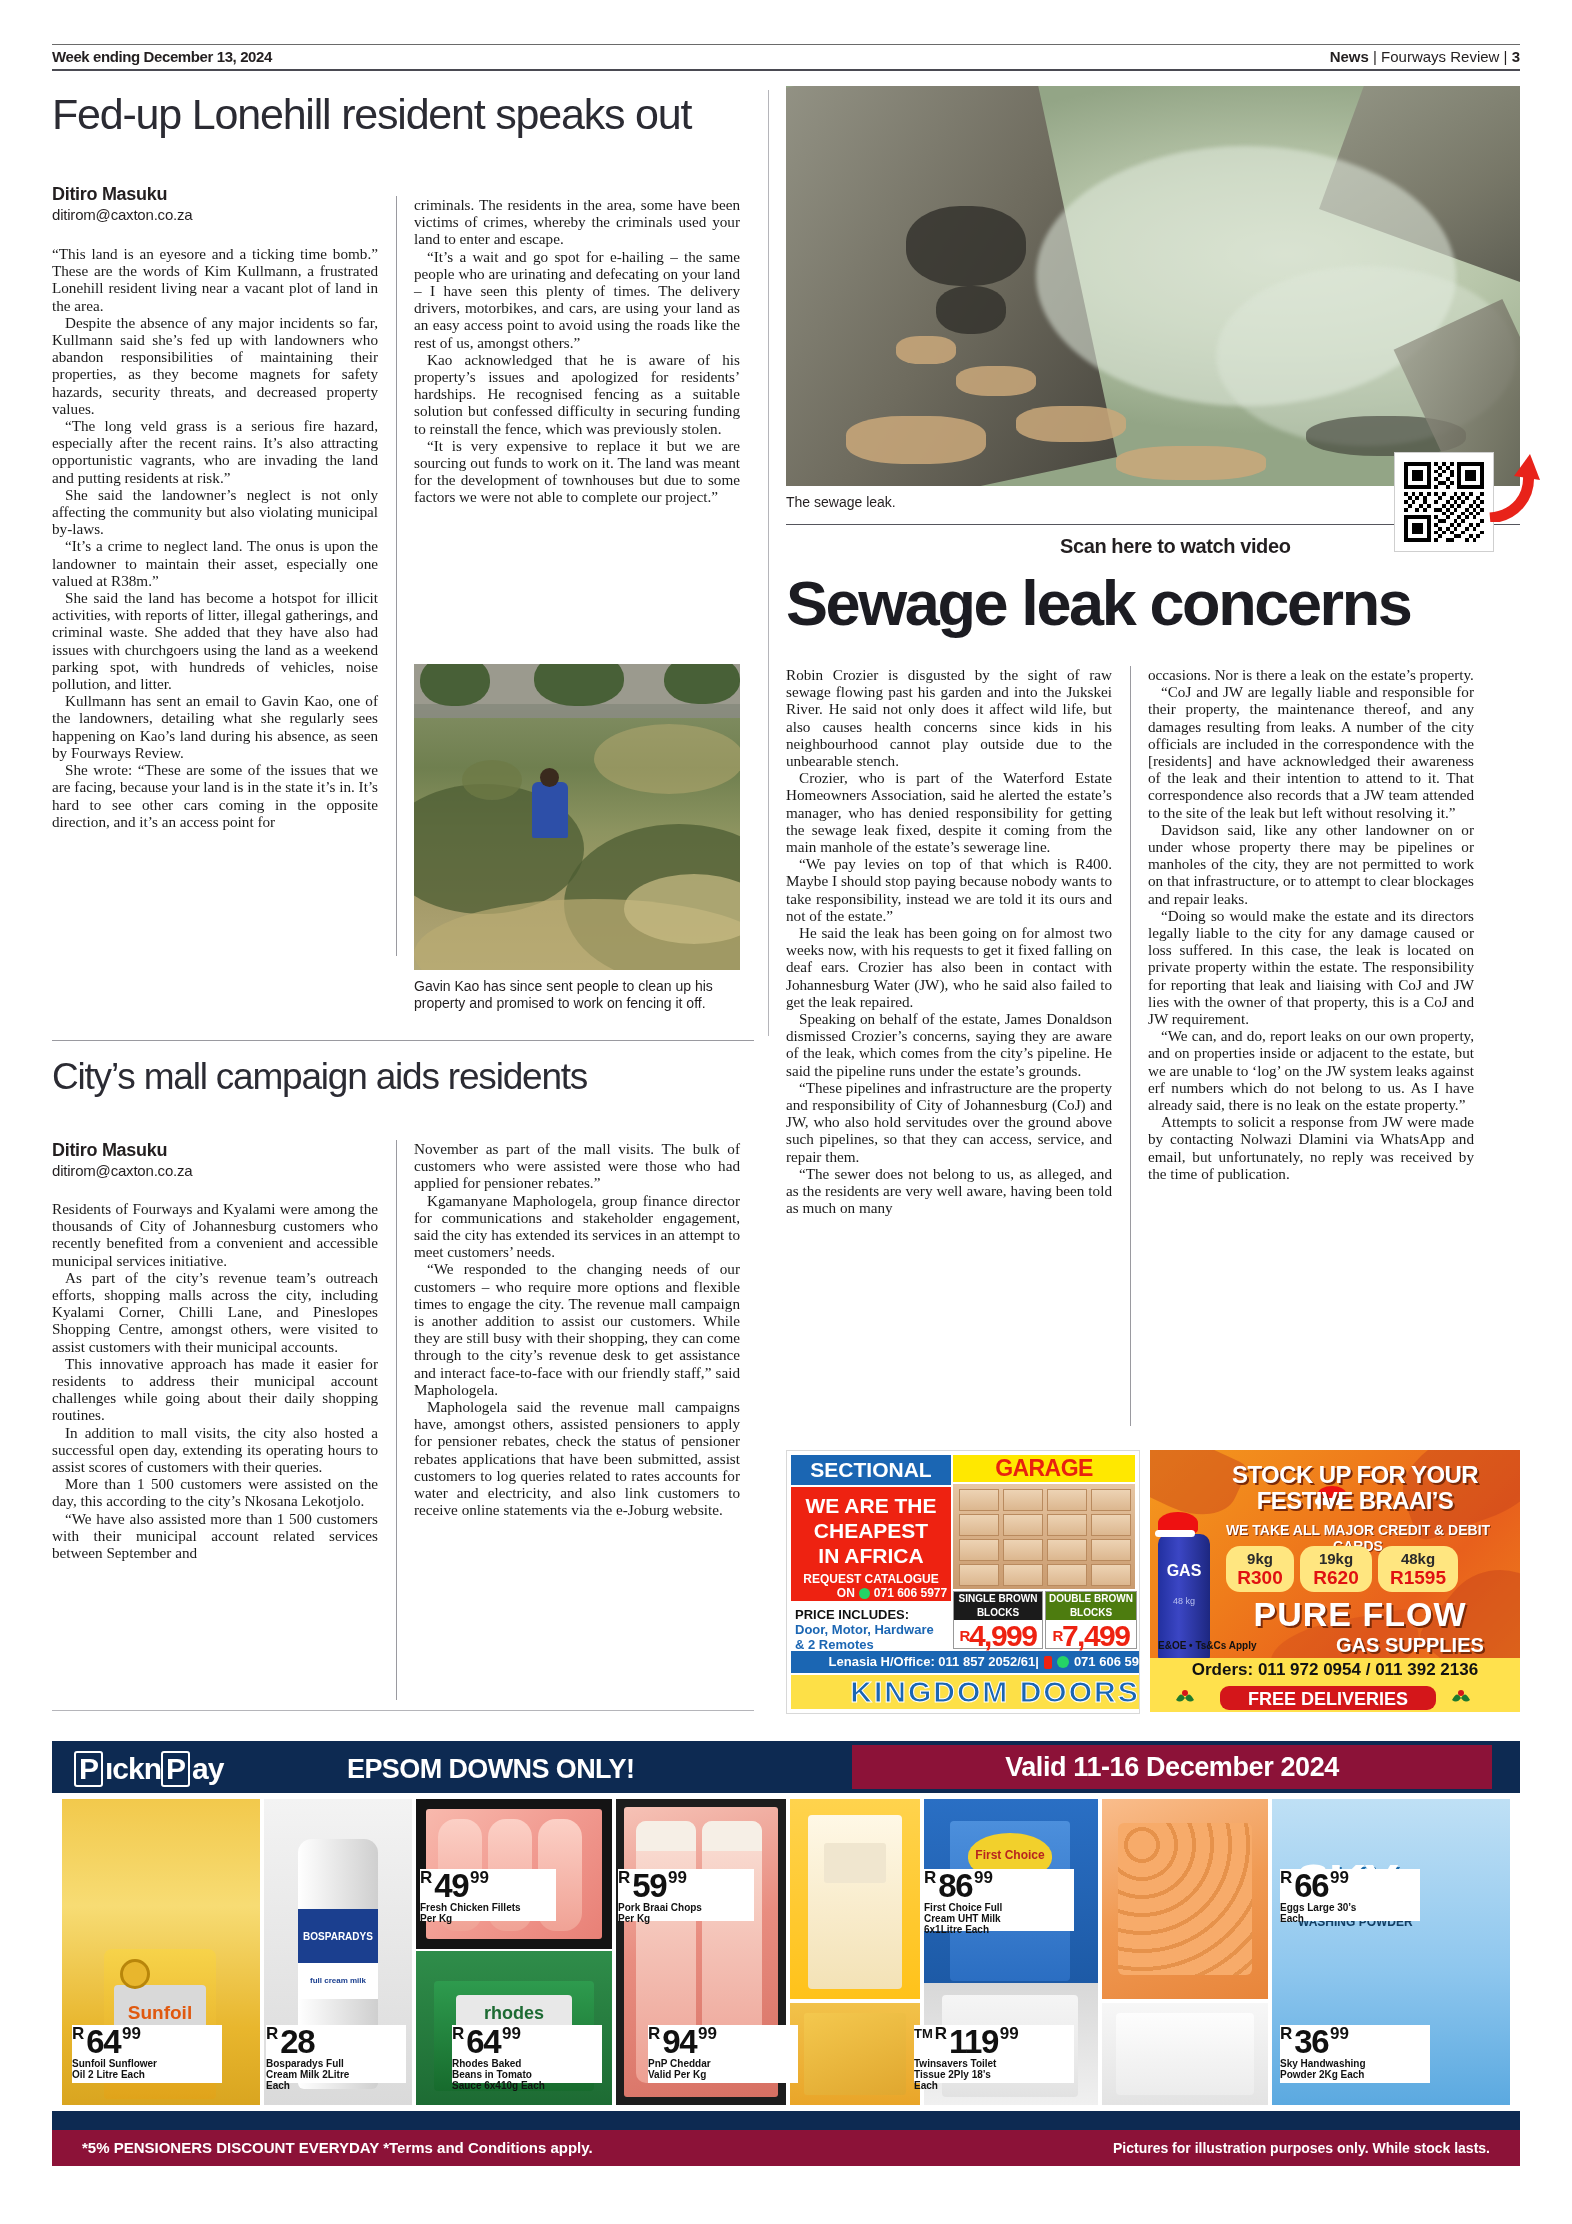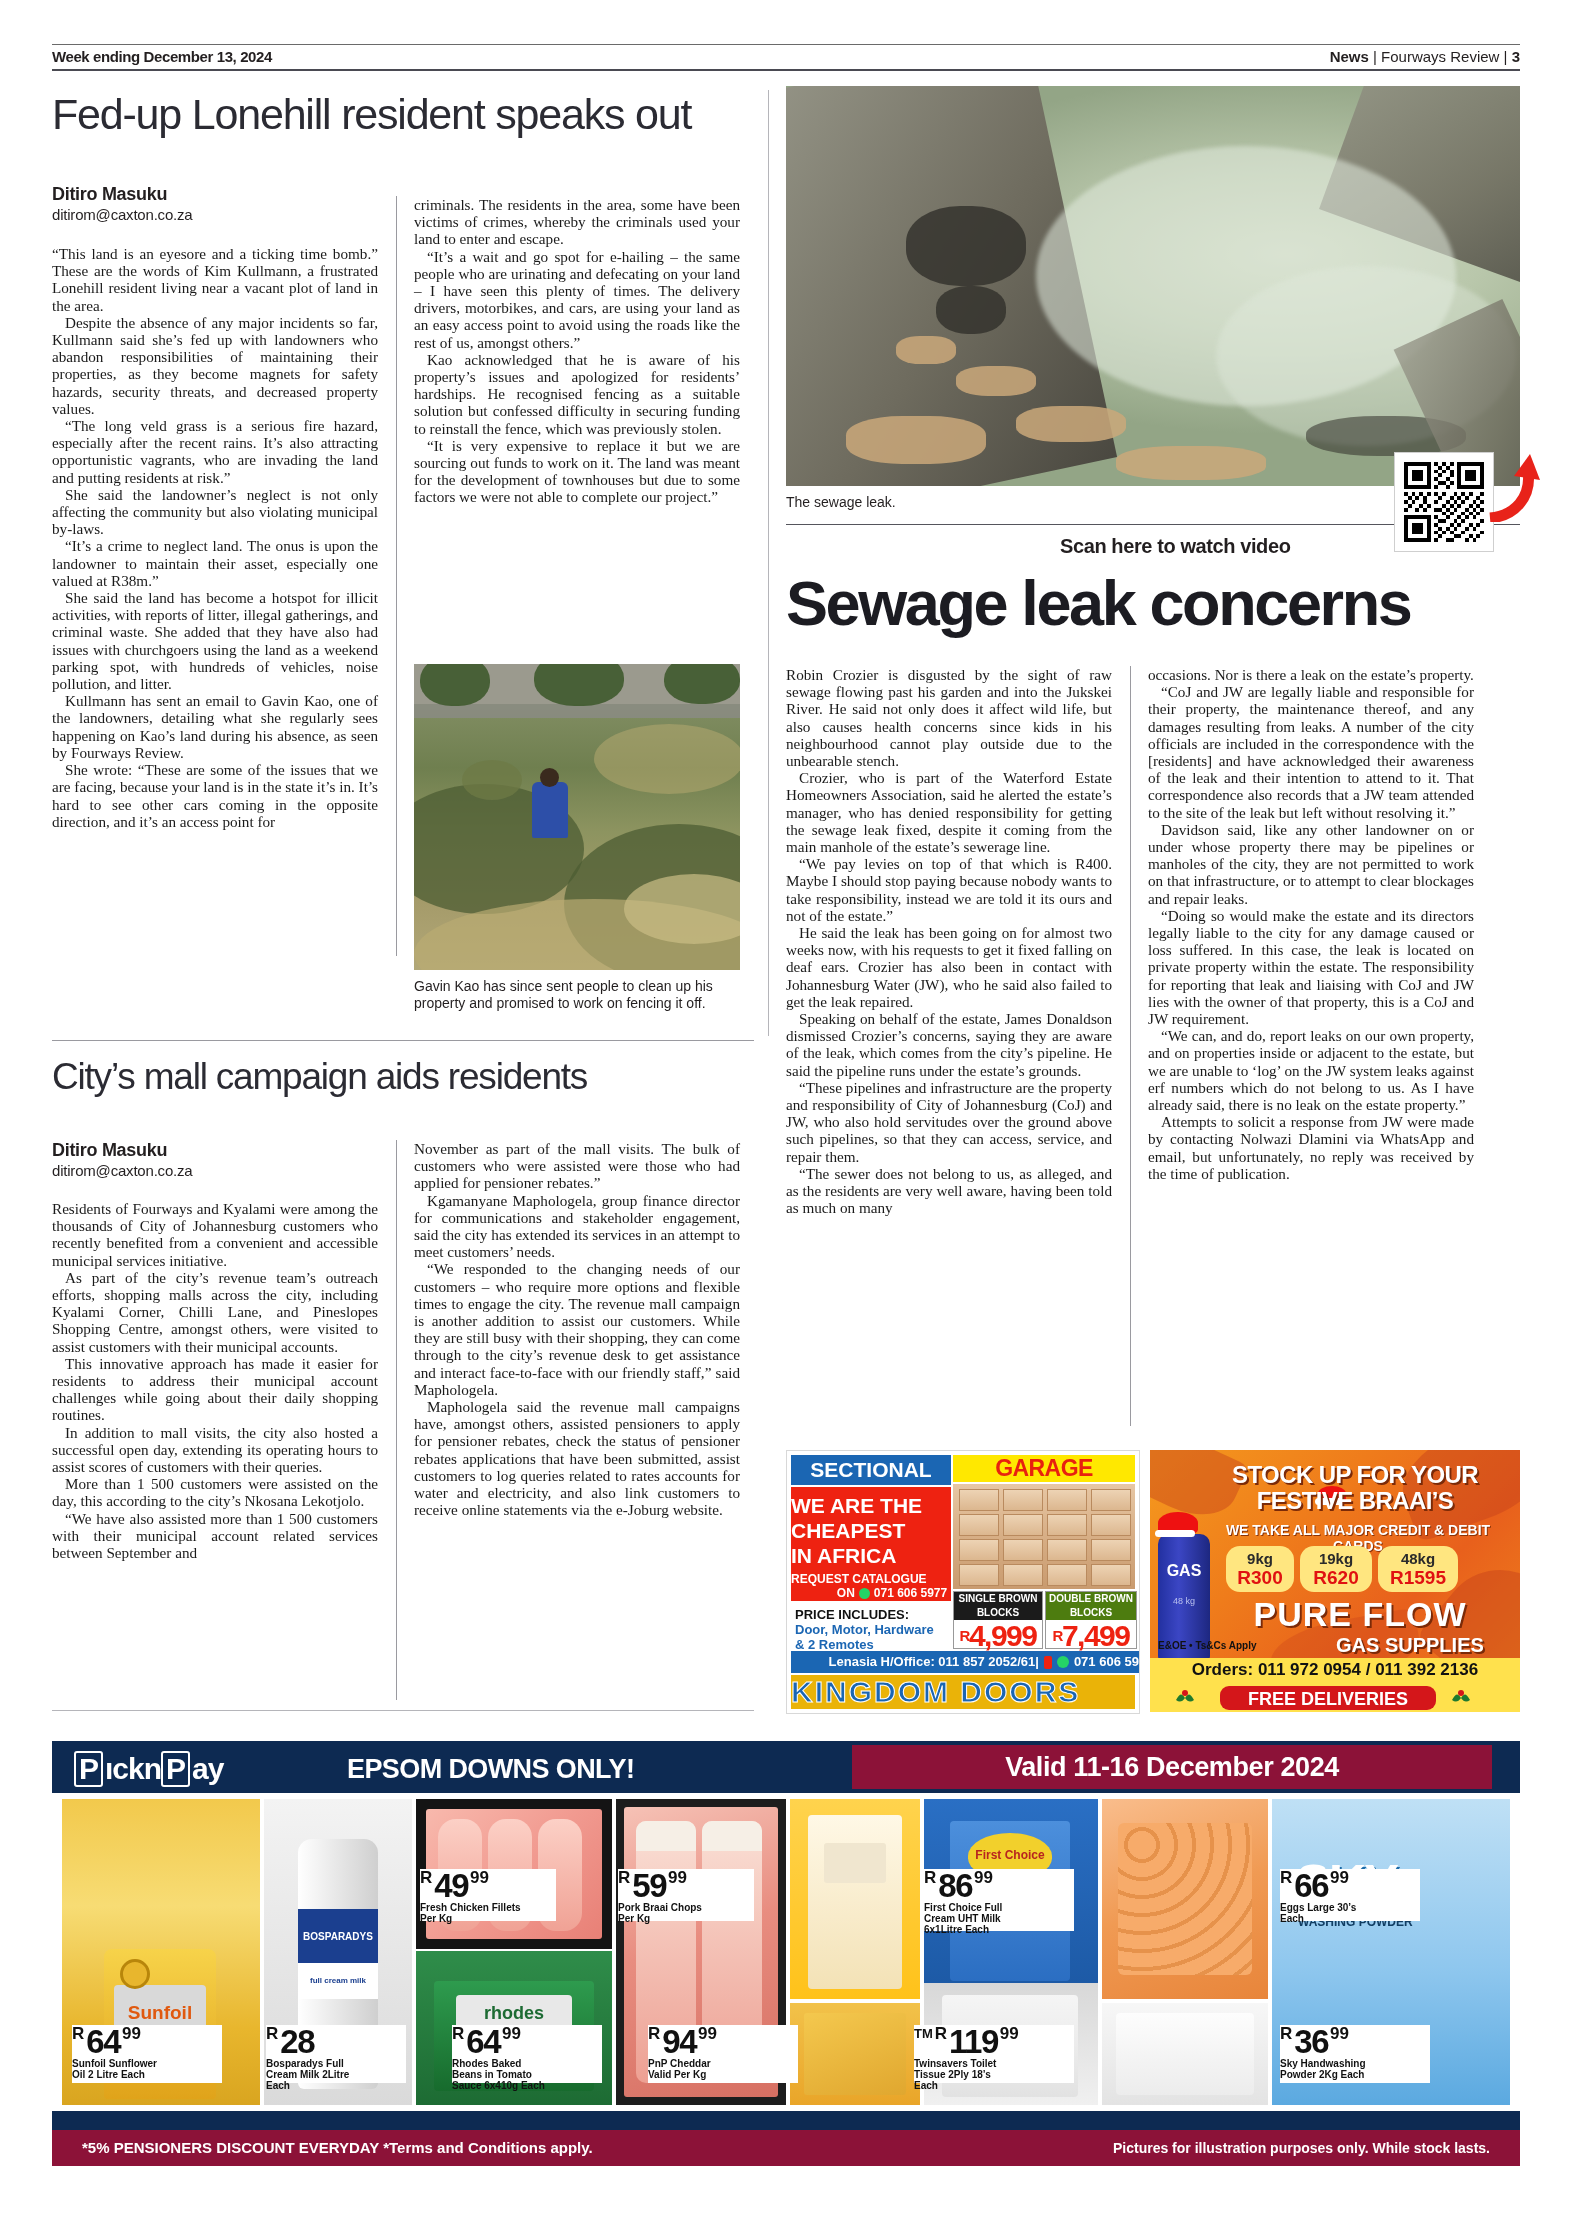--- a/index.html
+++ b/index.html
@@ -56,34 +56,34 @@
   .arrow-red{position:absolute;}
 
   
   .sewage-head{font-family:"Liberation Sans",sans-serif;font-weight:700;font-size:63px;line-height:62px;letter-spacing:-2.4px;color:#1c1c22;}
 
   
   .ad{position:absolute;overflow:hidden;}
   .kd{background:#ffffff;border:1px solid #d8d8d8;}
   .kd-sectional{position:absolute;background:#1b66b3;color:#fff;font:700 21px/30px "Liberation Sans",sans-serif;text-align:center;}
   .kd-garage{position:absolute;background:#ffe800;color:#e8210f;font:700 23px/27px "Liberation Sans",sans-serif;text-align:center;letter-spacing:-0.6px;}
-  .kd-red{position:absolute;background:#ee2211;color:#fff;}
+  .kd-red{position:absolute;background:#ee2211;color:#fff;text-align:center;}
   .kd-red .l1{font:700 21px/25px "Liberation Sans",sans-serif;}
   .kd-req{font:700 12px/14px "Liberation Sans",sans-serif;}
   .kd-door{position:absolute;background:linear-gradient(180deg,#e7c7a4,#d7ae85 50%,#c99b6f);}
   .kd-panel{position:absolute;border:1px solid #b98a5e;background:linear-gradient(180deg,#edd3b4,#dcb78f);}
   .kd-price{position:absolute;background:#fff;border:1px solid #999;}
   .kd-price .cap{background:#1b1b1b;color:#fff;font:700 10px/14px "Liberation Sans",sans-serif;text-align:center;}
   .kd-price .cap.red{background:#4d7c0f;}
   .kd-price .amt{color:#ee2211;font:700 30px/32px "Liberation Sans",sans-serif;text-align:center;letter-spacing:-1.5px;}
   .kd-price .sz{font:400 9px/11px "Liberation Sans",sans-serif;color:#222;text-align:center;}
   .kd-incl{position:absolute;font:700 13px/15px "Liberation Sans",sans-serif;color:#111;}
   .kd-incl .b{color:#1b66b3;}
   .kd-office{position:absolute;background:#1b66b3;color:#fff;font:700 13px/20px "Liberation Sans",sans-serif;text-align:center;}
-  .kd-logo{position:absolute;background:#eab308;text-align:left;color:#1b66b3;font:700 30px/34px "Liberation Sans",sans-serif;letter-spacing:2px;}
+  .kd-logo{position:absolute;background:#fde047;text-align:center;color:#1b66b3;font:700 30px/34px "Liberation Sans",sans-serif;letter-spacing:2px;padding-left:32px;}
 
   
   .gas{background:linear-gradient(135deg,#f59a1e 0%,#ef7c1b 35%,#e8601c 65%,#f0861d 100%);}
   .leaf{position:absolute;background:#c6401a;opacity:.45;border-radius:50% 10% 50% 10%;}
   .gas-title{position:absolute;color:#fff;font:700 24px/26px "Liberation Sans",sans-serif;text-align:center;letter-spacing:-0.6px;text-shadow:2px 2px 0 #7b2a08;}
   .gas-cards{position:absolute;color:#fff;font:700 14px/16px "Liberation Sans",sans-serif;text-align:center;text-shadow:1px 1px 0 #8a3308;}
   .pill{position:absolute;background:#ffe680;border-radius:14px;text-align:center;}
   .pill .kg{font:700 15px/17px "Liberation Sans",sans-serif;color:#2a2a2a;}
   .pill .pr{font:700 19px/21px "Liberation Sans",sans-serif;color:#e01111;}
   .gas-pure{position:absolute;color:#fff;font:700 34px/36px "Liberation Sans",sans-serif;text-align:center;letter-spacing:1px;text-shadow:2px 2px 0 #7b2a08;}

